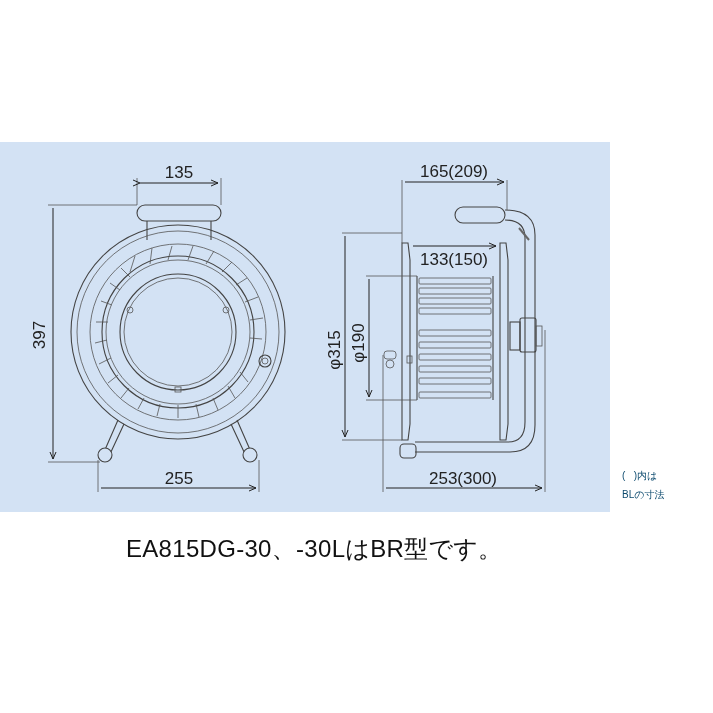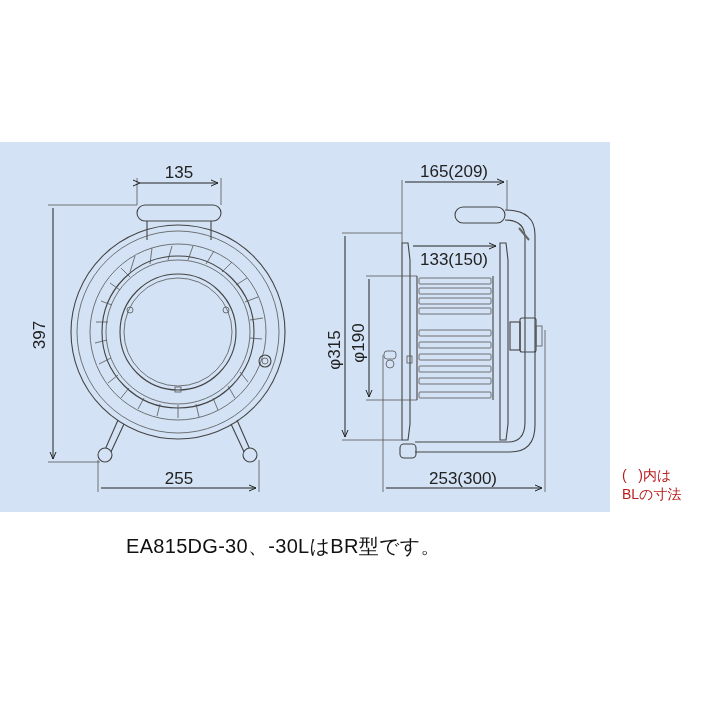--- a/index.html
+++ b/index.html
@@ -1,22 +1,22 @@
 <!DOCTYPE html>
 <html><head>
 <meta charset="utf-8">
 <style>
   html, body { margin:0; padding:0; background:#ffffff; }
   body { width:713px; height:713px; position:relative; overflow:hidden;
          font-family:"Liberation Sans", "DejaVu Sans", sans-serif; }
   #panel { position:absolute; left:0; top:142px; width:610px; height:370px; background:#d3e2f4; }
   #drawing { position:absolute; left:0; top:0; width:713px; height:713px; }
   .dim { font-family:"Liberation Sans", sans-serif; font-size:17px; fill:#222; }
-  .note { position:absolute; left:622px; top:466px; font-size:14px; line-height:19px; color:#b91c1c; white-space:pre; }
-  .caption { position:absolute; left:126px; top:533px; font-size:20px; color:#111; letter-spacing:0.3px; white-space:nowrap; }
+  .note { position:absolute; left:622px; top:466px; font-size:10px; line-height:19px; color:#0c4a6e; white-space:pre; }
+  .caption { position:absolute; left:126px; top:533px; font-size:24px; color:#111; letter-spacing:0.3px; white-space:nowrap; }
   svg .ln { stroke:#444; fill:none; stroke-width:1.1; }
   svg .th { stroke:#555; fill:none; stroke-width:0.8; }
   svg .fill { fill:#d3e2f4; }
 </style>
 </head>
 <body>
 
 <div id="panel"></div>
 
 <svg id="drawing" width="713" height="713" viewBox="0 0 713 713">

